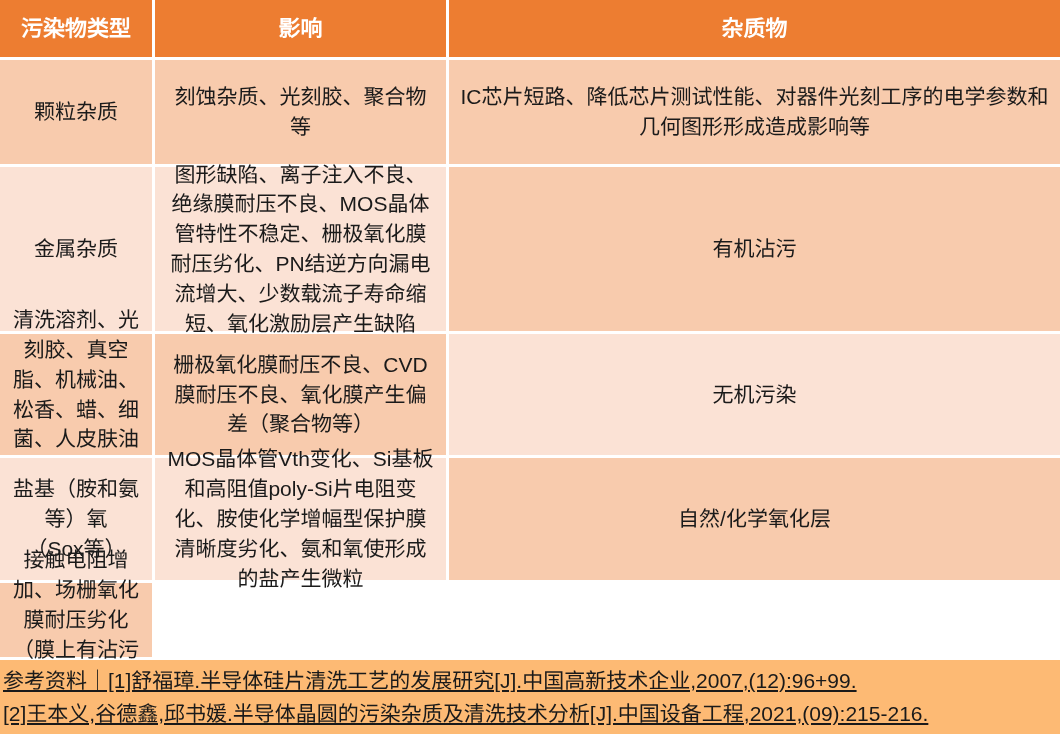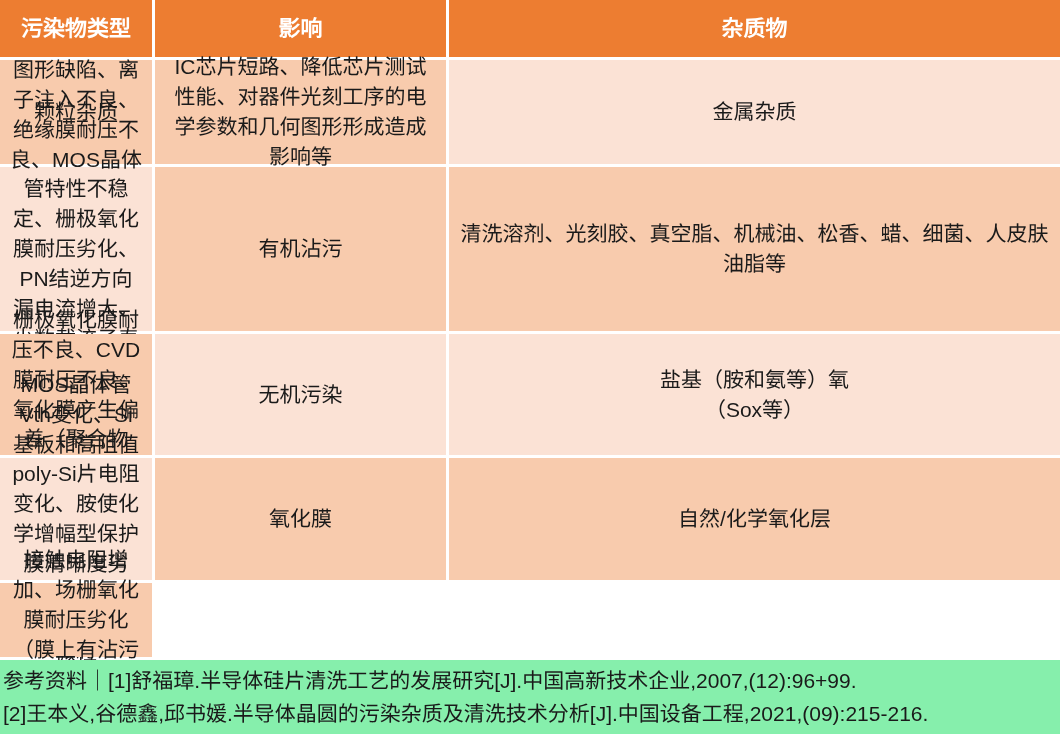--- a/index.html
+++ b/index.html
@@ -37,58 +37,59 @@
   .head {
     background: #ED7D31;
     color: #ffffff;
     font-weight: bold;
     font-size: 22px;
   }
   .row-odd  { background: #F8CBAD; }
   .row-even { background: #FBE2D5; }
   .refs {
     grid-column: 1 / -1;
-    background: #86efac;
+    background: #fdba74;
     display: flex;
     align-items: center;
     justify-content: flex-start;
     text-align: left;
     padding: 2px 6px 2px 3px;
     font-size: 21px;
     line-height: 1.58;
     white-space: pre-line;
     color: #1a1a1a;
+    text-decoration: underline;
   }
 </style>
 </head>
 <body>
 
 <div class="page">
   <div class="grid">
 
     <div class="cell head">污染物类型</div>
     <div class="cell head">影响</div>
     <div class="cell head">杂质物</div>
 
     <div class="cell row-odd">颗粒杂质</div>
+    <div class="cell row-odd">刻蚀杂质、光刻胶、聚合物等</div>
     <div class="cell row-odd">IC芯片短路、降低芯片测试性能、对器件光刻工序的电学参数和几何图形形成造成影响等</div>
 
     <div class="cell row-even">金属杂质</div>
     <div class="cell row-even">图形缺陷、离子注入不良、绝缘膜耐压不良、MOS晶体管特性不稳定、栅极氧化膜耐压劣化、PN结逆方向漏电流增大、少数载流子寿命缩短、氧化激励层产生缺陷</div>
 
     <div class="cell row-odd">有机沾污</div>
     <div class="cell row-odd">清洗溶剂、光刻胶、真空脂、机械油、松香、蜡、细菌、人皮肤油脂等</div>
     <div class="cell row-odd">栅极氧化膜耐压不良、CVD膜耐压不良、氧化膜产生偏差（聚合物等）</div>
 
     <div class="cell row-even">无机污染</div>
     <div class="cell row-even">盐基（胺和氨等）氧
 （Sox等）</div>
     <div class="cell row-even">MOS晶体管Vth变化、Si基板和高阻值poly-Si片电阻变化、胺使化学增幅型保护膜清晰度劣化、氨和氧使形成的盐产生微粒</div>
 
-    <div class="cell row-odd">氧化膜</div>
     <div class="cell row-odd">自然/化学氧化层</div>
     <div class="cell row-odd">接触电阻增加、场栅氧化膜耐压劣化（膜上有沾污的场合）</div>
 
     <div class="refs">参考资料｜[1]舒福璋.半导体硅片清洗工艺的发展研究[J].中国高新技术企业,2007,(12):96+99.
 [2]王本义,谷德鑫,邱书媛.半导体晶圆的污染杂质及清洗技术分析[J].中国设备工程,2021,(09):215-216.</div>
 
   </div>
 </div>
 
 </body></html>

